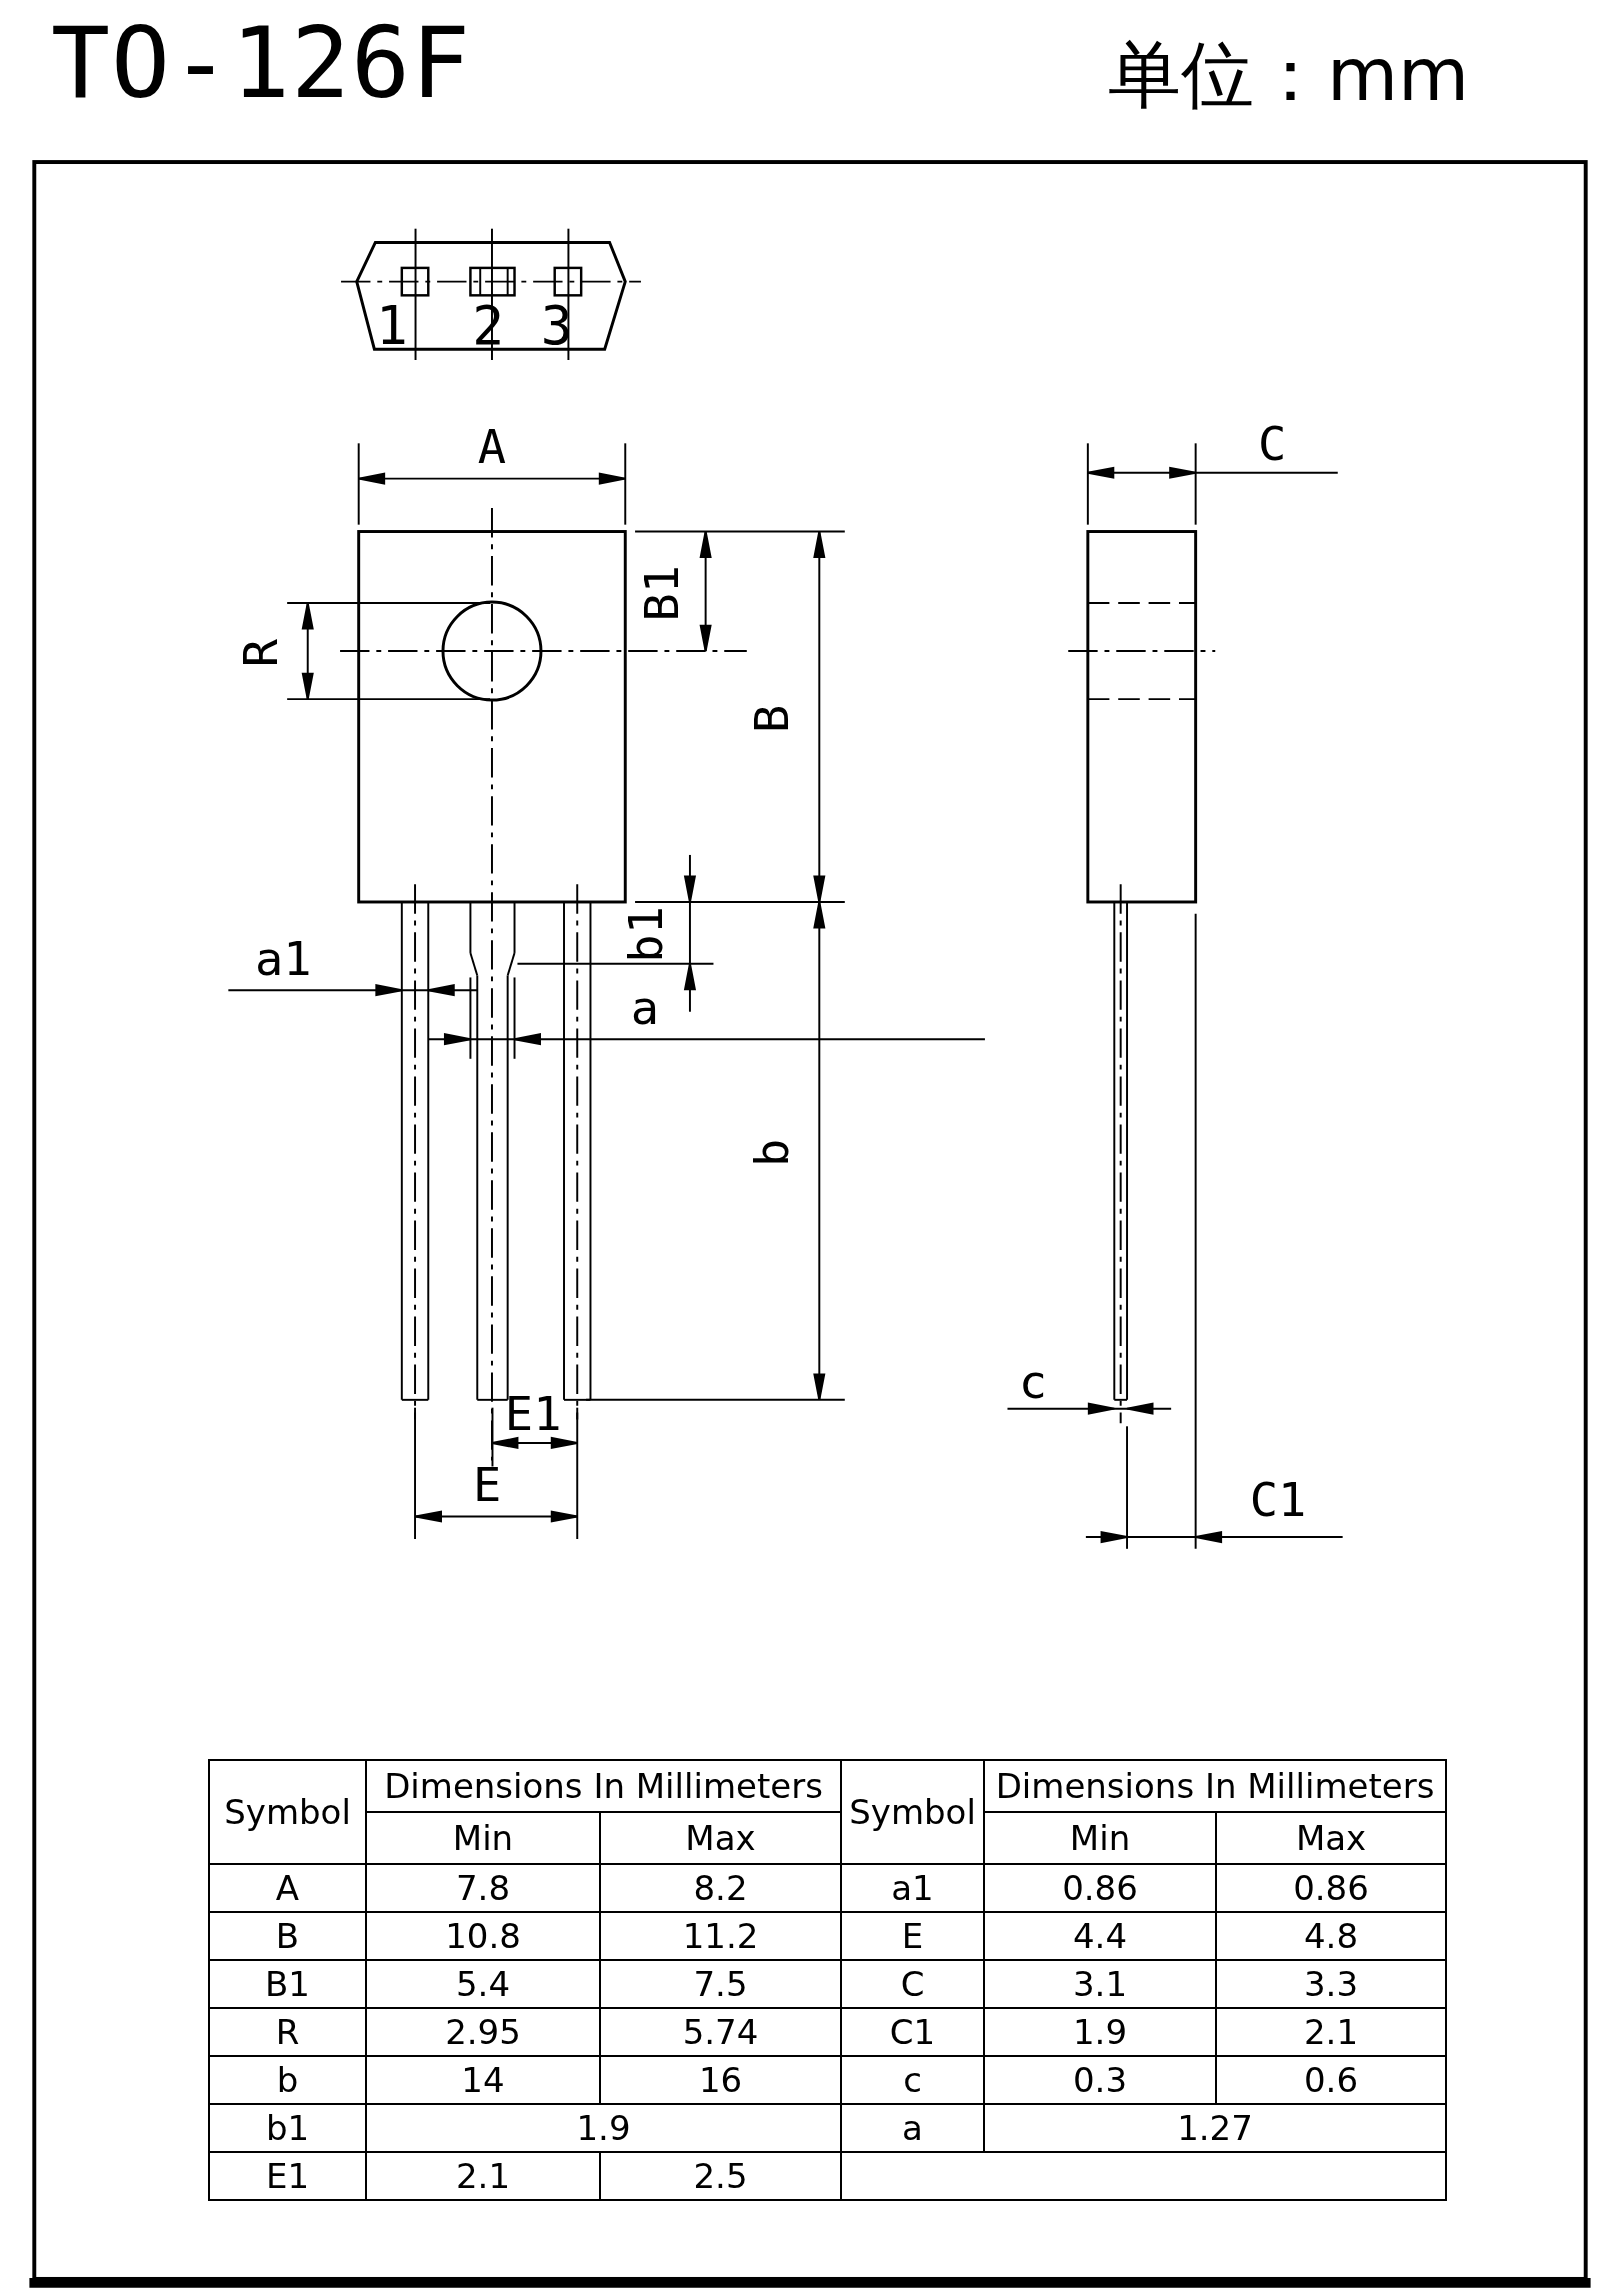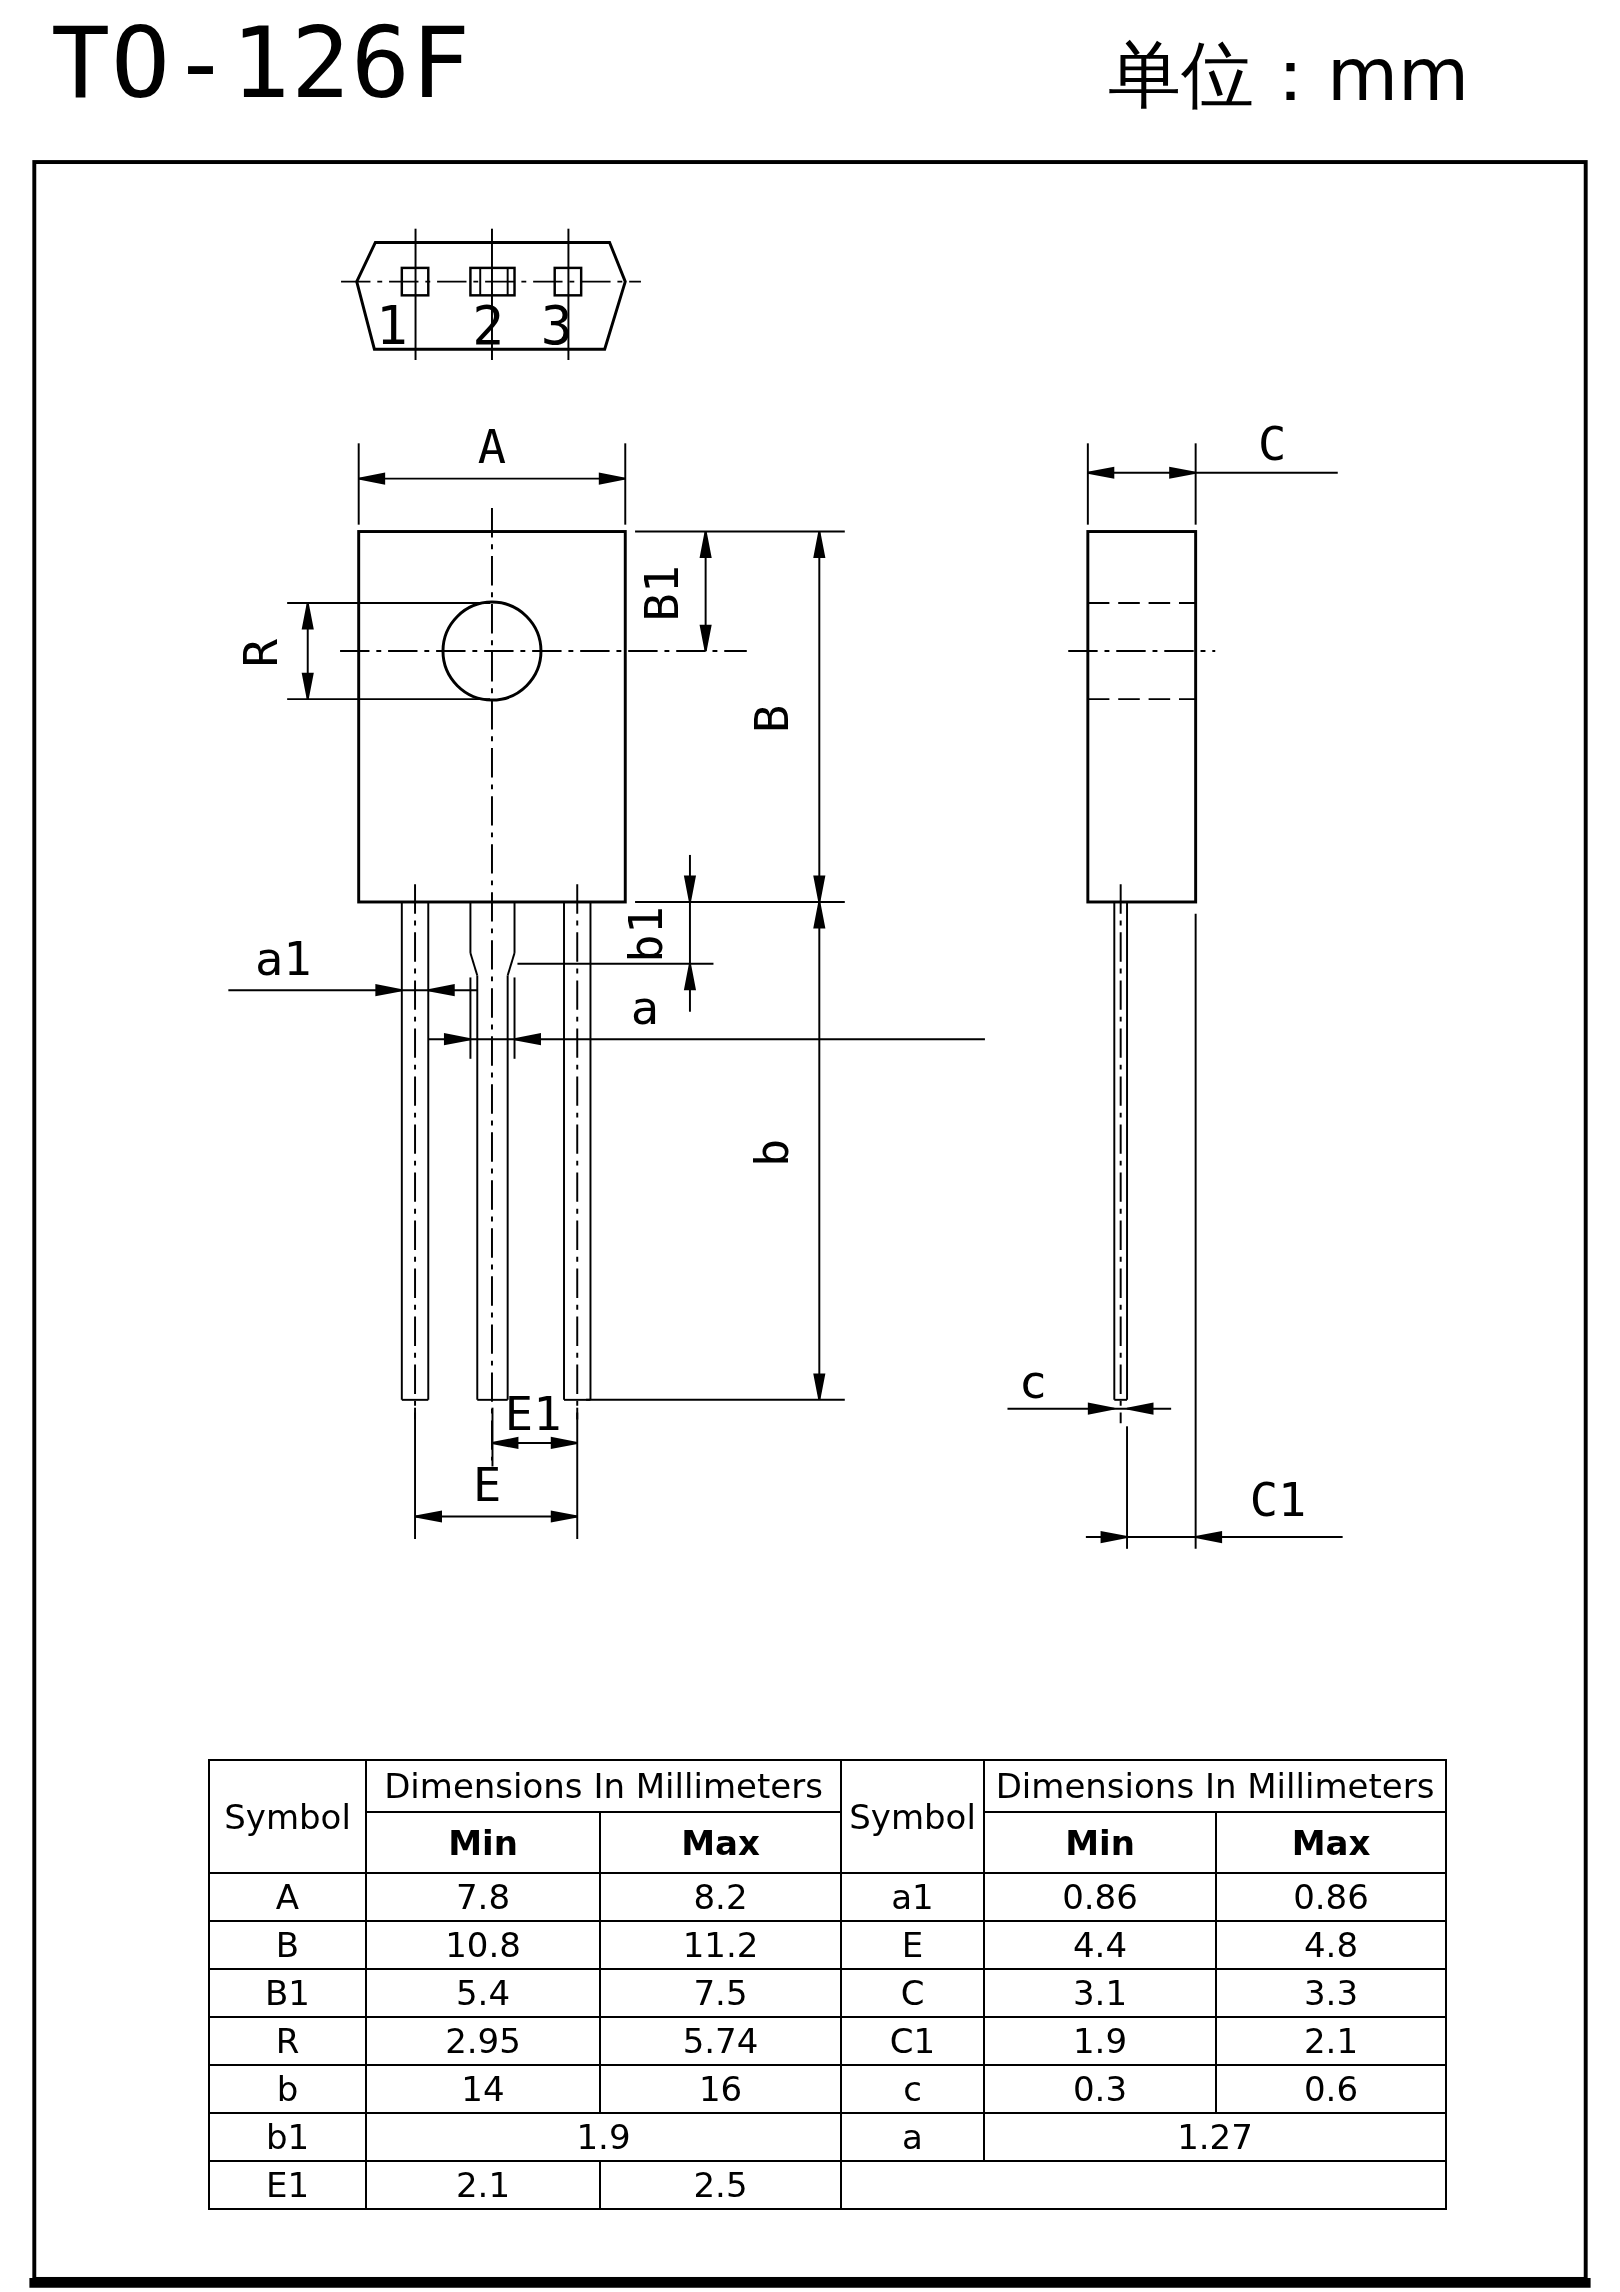--- a/index.html
+++ b/index.html
@@ -209,21 +209,21 @@
       <col style="width:232px">
       <col style="width:230px">
   </colgroup>
   <tbody>
       <tr class="hdr" style="height:52px;">
     <td rowspan="2">Symbol</td>
     <td colspan="2">Dimensions In Millimeters</td>
     <td rowspan="2">Symbol</td>
     <td colspan="2">Dimensions In Millimeters</td>
   </tr>
-  <tr class="hdr" style="height:61px;font-weight:bold;">
+  <tr class="hdr" style="height:52px;">
     <td>Min</td>
     <td>Max</td>
     <td>Min</td>
     <td>Max</td>
   </tr>
   <tr style="height:48px;">
     <td>A</td>
     <td>7.8</td>
     <td>8.2</td>
     <td>a1</td>

